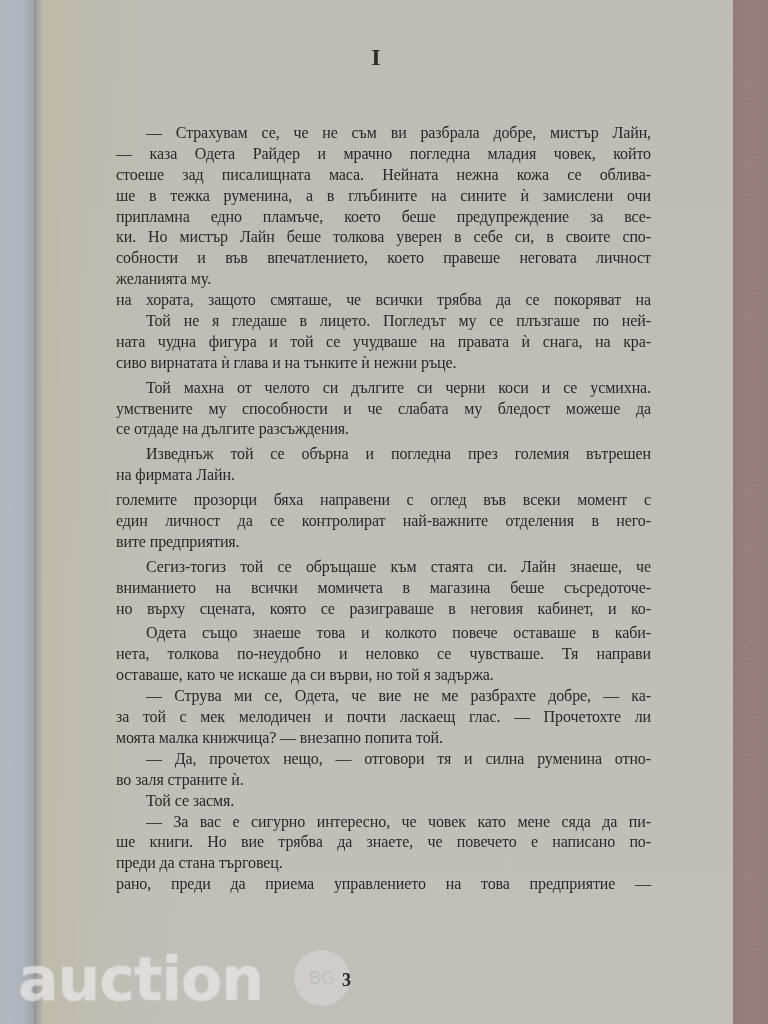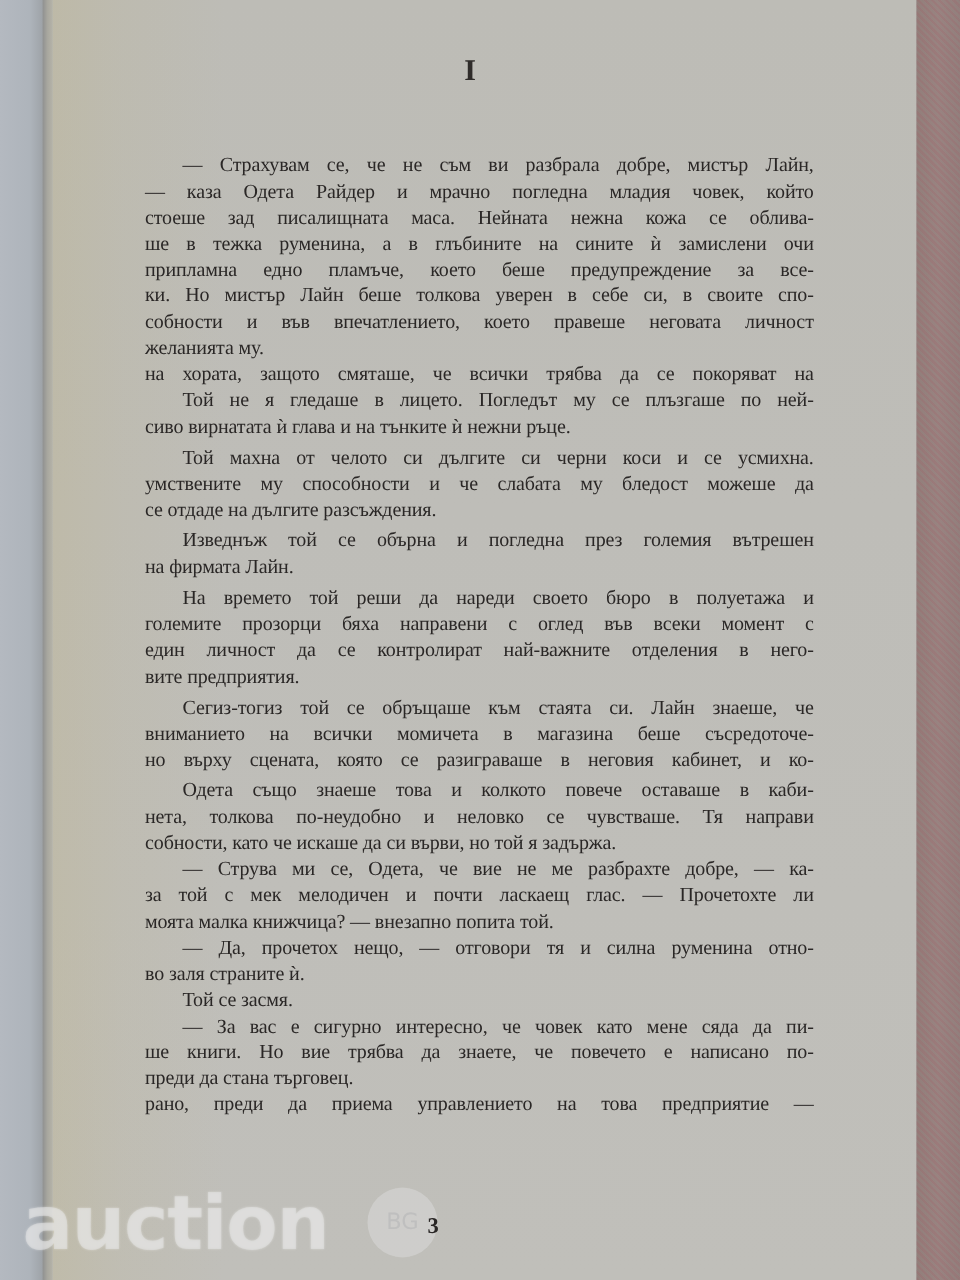--- a/index.html
+++ b/index.html
@@ -138,41 +138,41 @@
           <span class="line indent">— Страхувам се, че не съм ви разбрала добре, мистър Лайн,</span>
           <span class="line">— каза Одета Райдер и мрачно погледна младия човек, който</span>
           <span class="line">стоеше зад писалищната маса. Нейната нежна кожа се облива-</span>
           <span class="line">ше в тежка руменина, а в глъбините на сините ѝ замислени очи</span>
           <span class="line">припламна едно пламъче, което беше предупреждение за все-</span>
           <span class="line">ки. Но мистър Лайн беше толкова уверен в себе си, в своите спо-</span>
           <span class="line">собности и във впечатлението, което правеше неговата личност</span>
           <span class="line last">желанията му.</span>
           <span class="line">на хората, защото смяташе, че всички трябва да се покоряват на</span>
           <span class="line indent">Той не я гледаше в лицето. Погледът му се плъзгаше по ней-</span>
+          <span class="line">ната чудна фигура и той се учудваше на правата ѝ снага, на кра-</span>
           <span class="line last">сиво вирнатата ѝ глава и на тънките ѝ нежни ръце.</span>
           <span class="para-gap"></span>
           <span class="line indent">Той махна от челото си дългите си черни коси и се усмихна.</span>
           <span class="line">умствените му способности и че слабата му бледост можеше да</span>
           <span class="line last">се отдаде на дългите разсъждения.</span>
           <span class="para-gap"></span>
           <span class="line indent">Изведнъж той се обърна и погледна през големия вътрешен</span>
           <span class="line last">на фирмата Лайн.</span>
           <span class="para-gap"></span>
-          <span class="line indent">На времето той реши да нареди своето бюро в полуетажа и</span>
           <span class="line">големите прозорци бяха направени с оглед във всеки момент с</span>
           <span class="line">един личност да се контролират най-важните отделения в него-</span>
           <span class="line last">вите предприятия.</span>
           <span class="para-gap"></span>
           <span class="line indent">Сегиз-тогиз той се обръщаше към стаята си. Лайн знаеше, че</span>
           <span class="line">вниманието на всички момичета в магазина беше съсредоточе-</span>
           <span class="line">но върху сцената, която се разиграваше в неговия кабинет, и ко-</span>
           <span class="para-gap"></span>
           <span class="line indent">Одета също знаеше това и колкото повече оставаше в каби-</span>
           <span class="line">нета, толкова по-неудобно и неловко се чувстваше. Тя направи</span>
-          <span class="line last">собности, като че искаше да си върви, но той я задържа.</span>
+          <span class="line last">оставаше, като че искаше да си върви, но той я задържа.</span>
           <span class="line indent">— Струва ми се, Одета, че вие не ме разбрахте добре, — ка-</span>
           <span class="line">за той с мек мелодичен и почти ласкаещ глас. — Прочетохте ли</span>
           <span class="line last">моята малка книжчица? — внезапно попита той.</span>
           <span class="line indent">— Да, прочетох нещо, — отговори тя и силна руменина отно-</span>
           <span class="line last">во заля страните ѝ.</span>
           <span class="line indent last">Той се засмя.</span>
           <span class="line indent">— За вас е сигурно интересно, че човек като мене сяда да пи-</span>
           <span class="line">ше книги. Но вие трябва да знаете, че повечето е написано по-</span>
           <span class="line last">преди да стана търговец.</span>
           <span class="line">рано, преди да приема управлението на това предприятие —</span>

